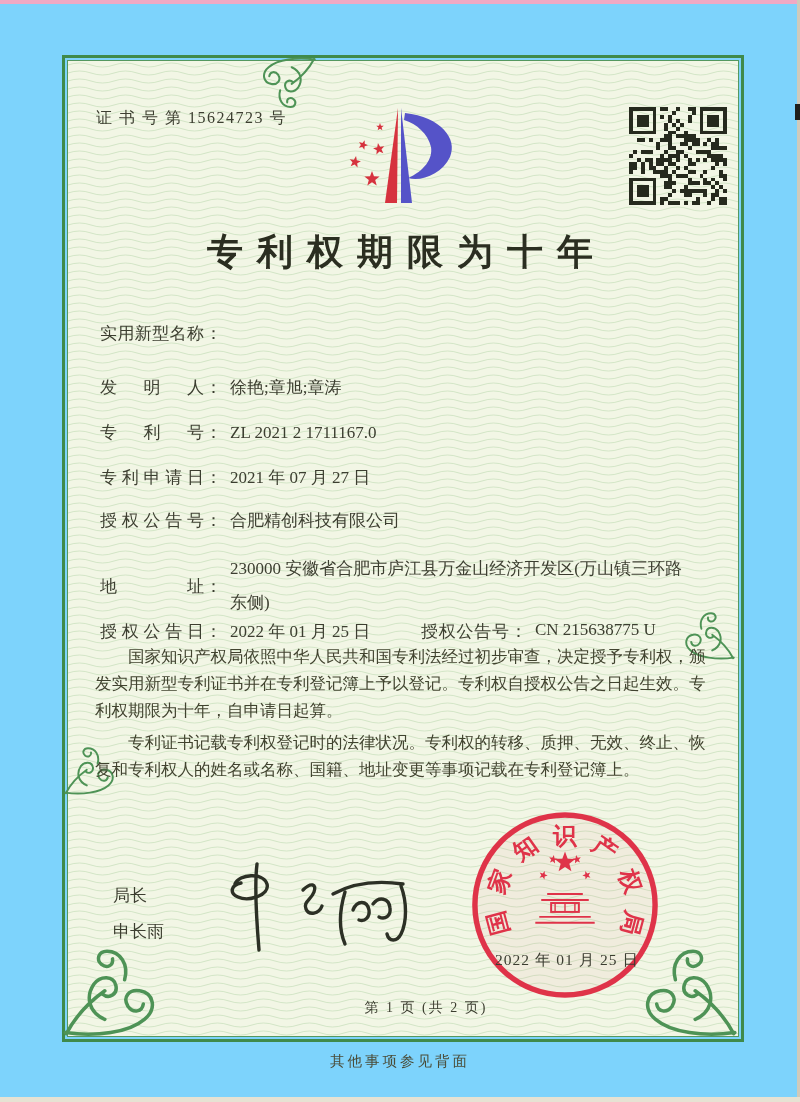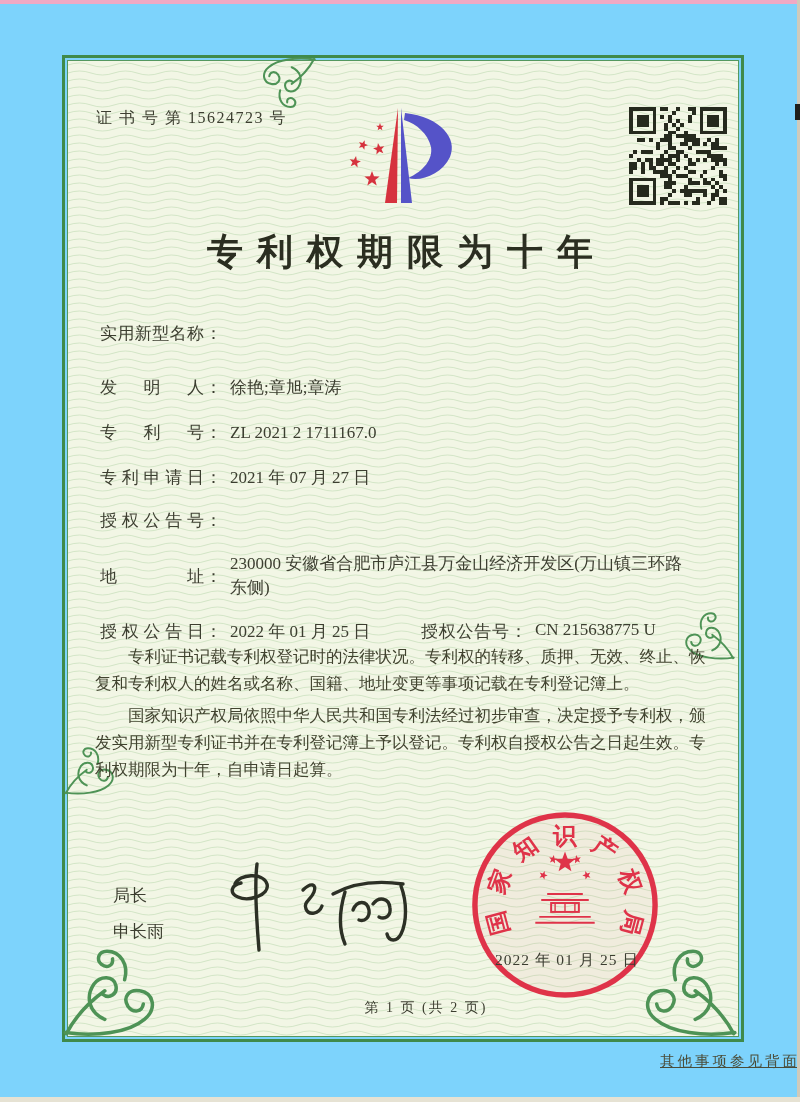--- a/index.html
+++ b/index.html
@@ -22,39 +22,39 @@
   .cert-no{position:absolute;left:96px;top:108px;font-size:16px;letter-spacing:1.5px;color:#3c3e30;}
   .logo{position:absolute;left:327px;top:104px;width:150px;height:112px;}
   .qr{position:absolute;left:629px;top:107px;width:98px;height:98px;}
   .title{position:absolute;left:0;top:228px;width:100%;text-align:center;
          font-size:36px;font-weight:bold;letter-spacing:14px;text-indent:14px;color:#2b2e21;}
   
   .row{position:absolute;left:100px;display:flex;align-items:center;font-size:17px;color:#3c3e30;}
   .flabel{display:inline-block;width:104px;text-align:justify;text-align-last:justify;white-space:nowrap;}
   .colon{display:inline-block;margin-left:1px;}
   .fvalue{margin-left:8px;white-space:nowrap;}
-  .fvalue.wrap{white-space:normal;width:468px;line-height:24px;}
+  .fvalue.wrap{white-space:normal;width:468px;line-height:34px;}
   .grp2{margin-left:26px;display:flex;}
   
   .paras{position:absolute;left:95px;top:643px;width:616px;font-size:16.5px;
          line-height:27px;color:#41432f;}
   .paras p{margin:0 0 5px 0;text-indent:2em;}
   
   .signer{position:absolute;left:113px;top:884px;font-size:17px;color:#3c3e30;font-family:Liberation Serif, serif;}
   .signer div{margin-bottom:13px;}
   .sig{position:absolute;left:205px;top:853px;width:235px;height:112px;}
   
   .seal{position:absolute;left:466px;top:806px;width:198px;height:198px;mix-blend-mode:multiply;}
   .seal-date{position:absolute;left:472px;top:950px;width:190px;text-align:center;
              font-size:15.5px;letter-spacing:1px;color:#3b3d31;z-index:4;}
   
   .page-info{position:absolute;left:0;top:999px;width:100%;text-align:center;
              font-size:14px;letter-spacing:2px;color:#3c3e30;padding-left:26px;}
-  .back-note{position:absolute;left:0;top:1052px;width:100%;text-align:right;
-             font-size:14.5px;letter-spacing:3px;color:#4a4c38;z-index:3;text-decoration:underline;}
+  .back-note{position:absolute;left:0;top:1052px;width:100%;text-align:center;
+             font-size:14.5px;letter-spacing:3px;color:#4a4c38;z-index:3;}
 </style>
 </head>
 <body>
 
 <div class="page">
 
   <svg width="0" height="0" style="position:absolute" aria-hidden="true">
     <defs>
       <g id="flr" fill="none" stroke="#4e9356" stroke-width="3.2" stroke-linecap="round">
         <path d="M98,96 C70,100 40,96 26,84 C14,74 18,60 30,58 C40,56 46,64 41,72 C36,79 28,77 27,70"></path>
@@ -333,40 +333,41 @@
       <span class="fvalue">ZL 2021 2 1711167.0</span>
     </div>
     <div class="row" style="top:466px">
       <span class="flabel">专利申请日</span>
         <span class="colon">：</span>
       <span class="fvalue">2021 年 07 月 27 日</span>
     </div>
     <div class="row" style="top:509px">
       <span class="flabel">授权公告号</span>
         <span class="colon">：</span>
+      <span class="fvalue">合肥精创科技有限公司</span>
     </div>
     <div class="row" style="top:552px">
       <span class="flabel">地址</span>
         <span class="colon">：</span>
       <span class="fvalue wrap">230000 安徽省合肥市庐江县万金山经济开发区(万山镇三环路东侧)</span>
     </div>
     <div class="row" style="top:620px">
       <span class="flabel">授权公告日</span>
         <span class="colon">：</span>
       <span class="fvalue" style="width:165px">2022 年 01 月 25 日</span>
       <span class="grp2">
         <span class="flabel" style="width:88px">授权公告号</span>
           <span class="colon">：</span>
         <span class="fvalue">CN 215638775 U</span>
       </span>
     </div>
 
     <div class="paras">
+      <p>国家知识产权局依照中华人民共和国专利法经过初步审查，决定授予专利权，颁发实用新型专利证书并在专利登记簿上予以登记。专利权自授权公告之日起生效。专利权期限为十年，自申请日起算。</p>
       <p>专利证书记载专利权登记时的法律状况。专利权的转移、质押、无效、终止、恢复和专利权人的姓名或名称、国籍、地址变更等事项记载在专利登记簿上。</p>
-      <p>国家知识产权局依照中华人民共和国专利法经过初步审查，决定授予专利权，颁发实用新型专利证书并在专利登记簿上予以登记。专利权自授权公告之日起生效。专利权期限为十年，自申请日起算。</p>
     </div>
 
     <div class="signer">
       <div>局长</div>
       <div>申长雨</div>
     </div>
 
     <svg class="sig" viewBox="0 0 235 110">
       <g fill="none" stroke="#2c3025" stroke-width="3.4" stroke-linecap="round">
         <path d="M52,10 C50,26 50,48 54,96"></path>

